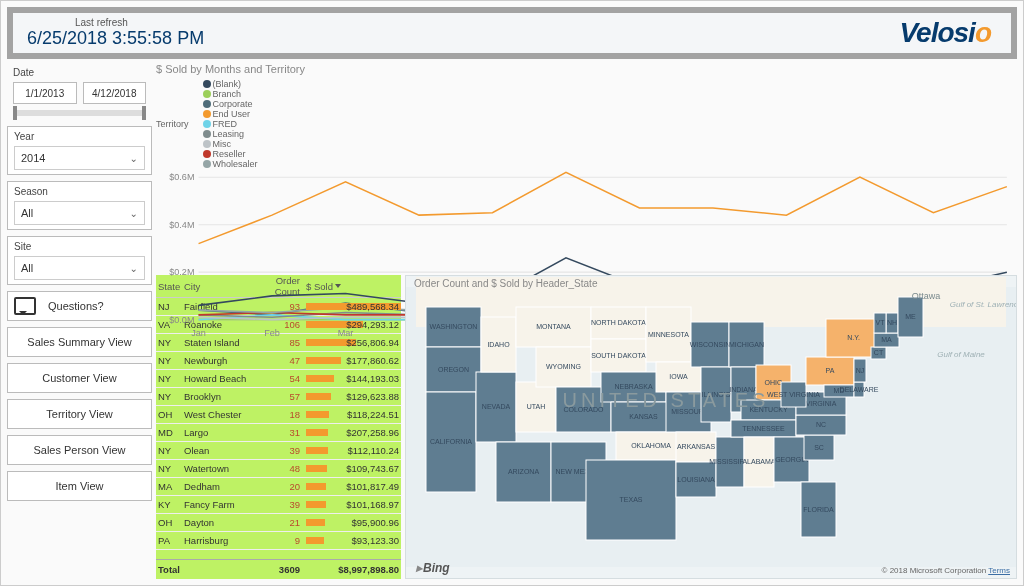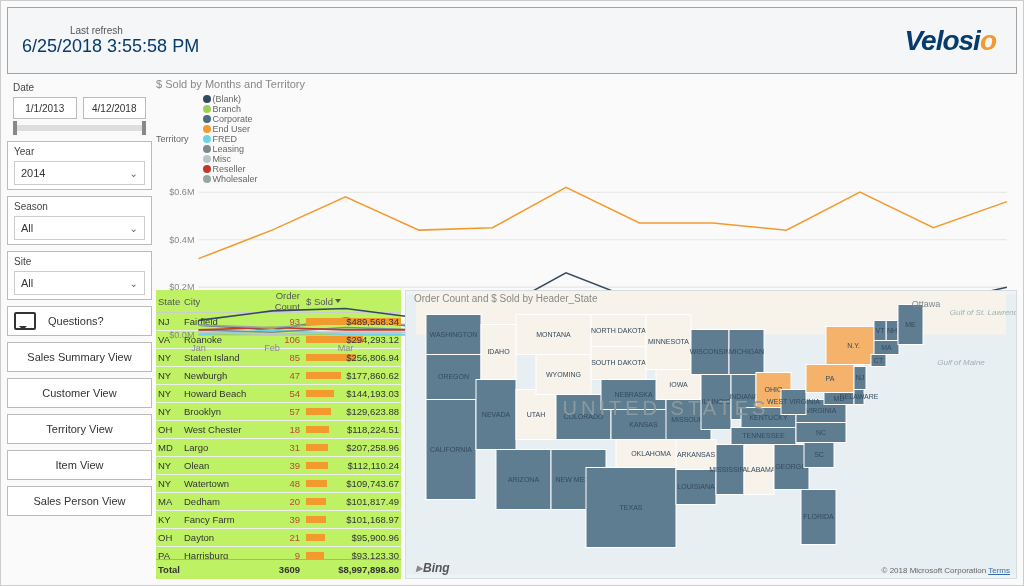--- a/index.html
+++ b/index.html
@@ -1,20 +1,20 @@
 <!DOCTYPE html>
 <html><head>
 <meta charset="utf-8">
 <style>
 * { box-sizing: border-box; margin: 0; padding: 0; }
 body { font-family: "Segoe UI", Arial, sans-serif; font-size: 11px; color: #333; background: #f5f5f5; width: 1024px; height: 586px; overflow: hidden; }
 
 .dashboard { border: 1px solid #ccc; background: #fafafa; width: 1024px; height: 586px; padding: 6px; display: flex; flex-direction: column; gap: 4px; }
 
-.header { display: flex; align-items: stretch; border: 1px solid #a3a3a3; background: #f4f6f8; height: 67px; }
+.header { display: flex; align-items: stretch; border: 6px solid #a3a3a3; background: #f4f6f8; height: 52px; }
 .header-left { flex: 1; padding: 4px 14px; display: flex; flex-direction: column; justify-content: center; }
 .refresh-label { font-size: 10px; color: #555; margin-left: 48px; }
 .refresh-time { font-size: 18px; color: #063b6d; }
 .logo { font-size: 28px; font-weight: 800; font-style: italic; color: #063b6d; display: flex; align-items: center; padding: 0 20px; letter-spacing: -1px; }
 .logo .o { color: #f39a2e; }
 
 .body { flex: 1; display: flex; gap: 4px; min-height: 0; }
 
 .left-col { width: 145px; display: flex; flex-direction: column; gap: 6px; }
 .slicer-box { border: 1px solid #bbb; background: #fff; padding: 4px 6px; }
@@ -130,22 +130,22 @@
         </div>
       </div>
 
       <div class="nav-btn questions-btn">
         <span class="q-icon"></span>
         <span>Questions?</span>
       </div>
       <div class="nav-btn">Sales Summary View</div>
       <div class="nav-btn">Customer View</div>
       <div class="nav-btn">Territory View</div>
+      <div class="nav-btn">Sales Person View</div>
       <div class="nav-btn">Item View</div>
-      <div class="nav-btn">Sales Person View</div>
 
     </div>
 
     <div class="right-col">
 
       <div class="chart-area">
         <div class="chart-title">$ Sold by Months and Territory</div>
         <div class="legend-row">
           <span class="legend-label">Territory</span>
           <span id="legend-items">

